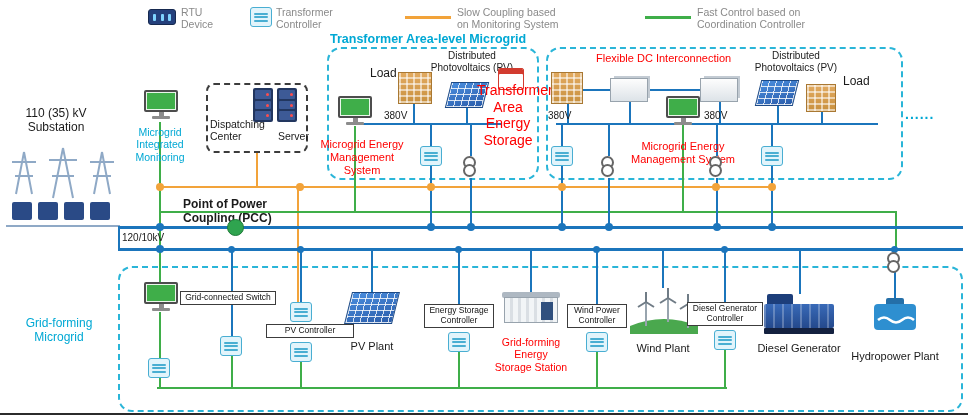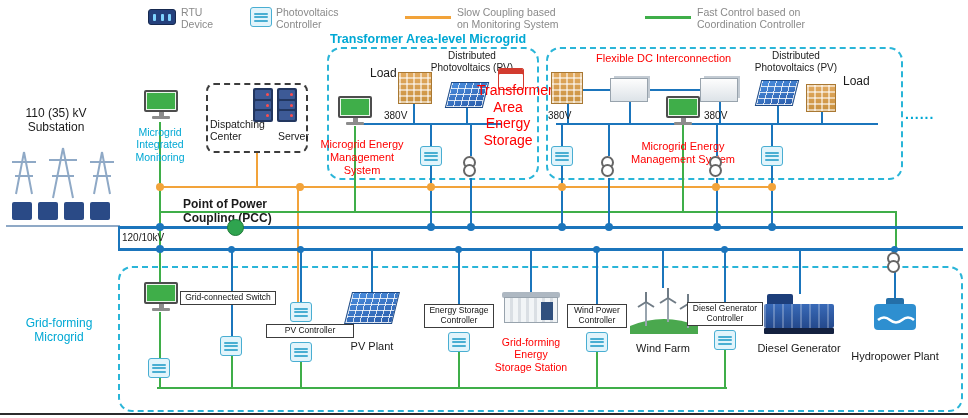--- a/index.html
+++ b/index.html
@@ -66,21 +66,21 @@
       <i></i>
       <i></i>
     </div>
   <div class="lbl gray" style="left:181px;top:6px;font-size:10.5px">RTU
 Device</div>
   <div class="ctrl" style="left:250px;top:7px">
       <i></i>
       <i></i>
       <i></i>
     </div>
-  <div class="lbl gray" style="left:276px;top:6px;font-size:10.5px">Photovoltaics
+  <div class="lbl gray" style="left:276px;top:6px;font-size:10.5px">Transformer
 Controller</div>
   <div class="hline" style="left:405px;top:16px;width:46px;height:3px;background:#F2A33A"></div>
   <div class="lbl gray" style="left:457px;top:6px;font-size:10.5px">Slow Coupling based
 on Monitoring System</div>
   <div class="hline" style="left:645px;top:16px;width:46px;height:3px;background:#3FAE49"></div>
   <div class="lbl cyan bold" style="left:330px;top:32px;font-size:12.5px">Transformer Area-level Microgrid</div>
 
   <div class="lbl gray" style="left:697px;top:6px;font-size:10.5px">Fast Control based on
 Coordination Controller</div>
   <div class="lbl cyan bold" style="left:905px;top:106px;font-size:14px;letter-spacing:1px">......</div>
@@ -334,21 +334,21 @@
       <line x1="16" y1="16" x2="16" y2="40"></line>
         <line x1="38" y1="12" x2="38" y2="36"></line>
         <line x1="58" y1="18" x2="58" y2="42"></line>
     </g>
     <g stroke="#707c86" stroke-width="2" fill="none">
       <path d="M16 16 L16 6 M16 16 L8 21 M16 16 L24 21"></path>
       <path d="M38 12 L38 2 M38 12 L30 17 M38 12 L46 17"></path>
       <path d="M58 18 L58 8 M58 18 L50 23 M58 18 L66 23"></path>
     </g>
   </svg>
-  <div class="lbl center" style="left:628px;top:342px;width:70px">Wind Farm</div>
+  <div class="lbl center" style="left:628px;top:342px;width:70px">Wind Plant</div>
 
   <div class="boxed" style="left:687px;top:302px;width:76px">Diesel Generator
 Controller</div>
   <div class="ctrl" style="left:714px;top:330px">
       <i></i>
       <i></i>
       <i></i>
     </div>
   <div class="diesel" style="left:764px;top:294px">
       <div class="top"></div>

